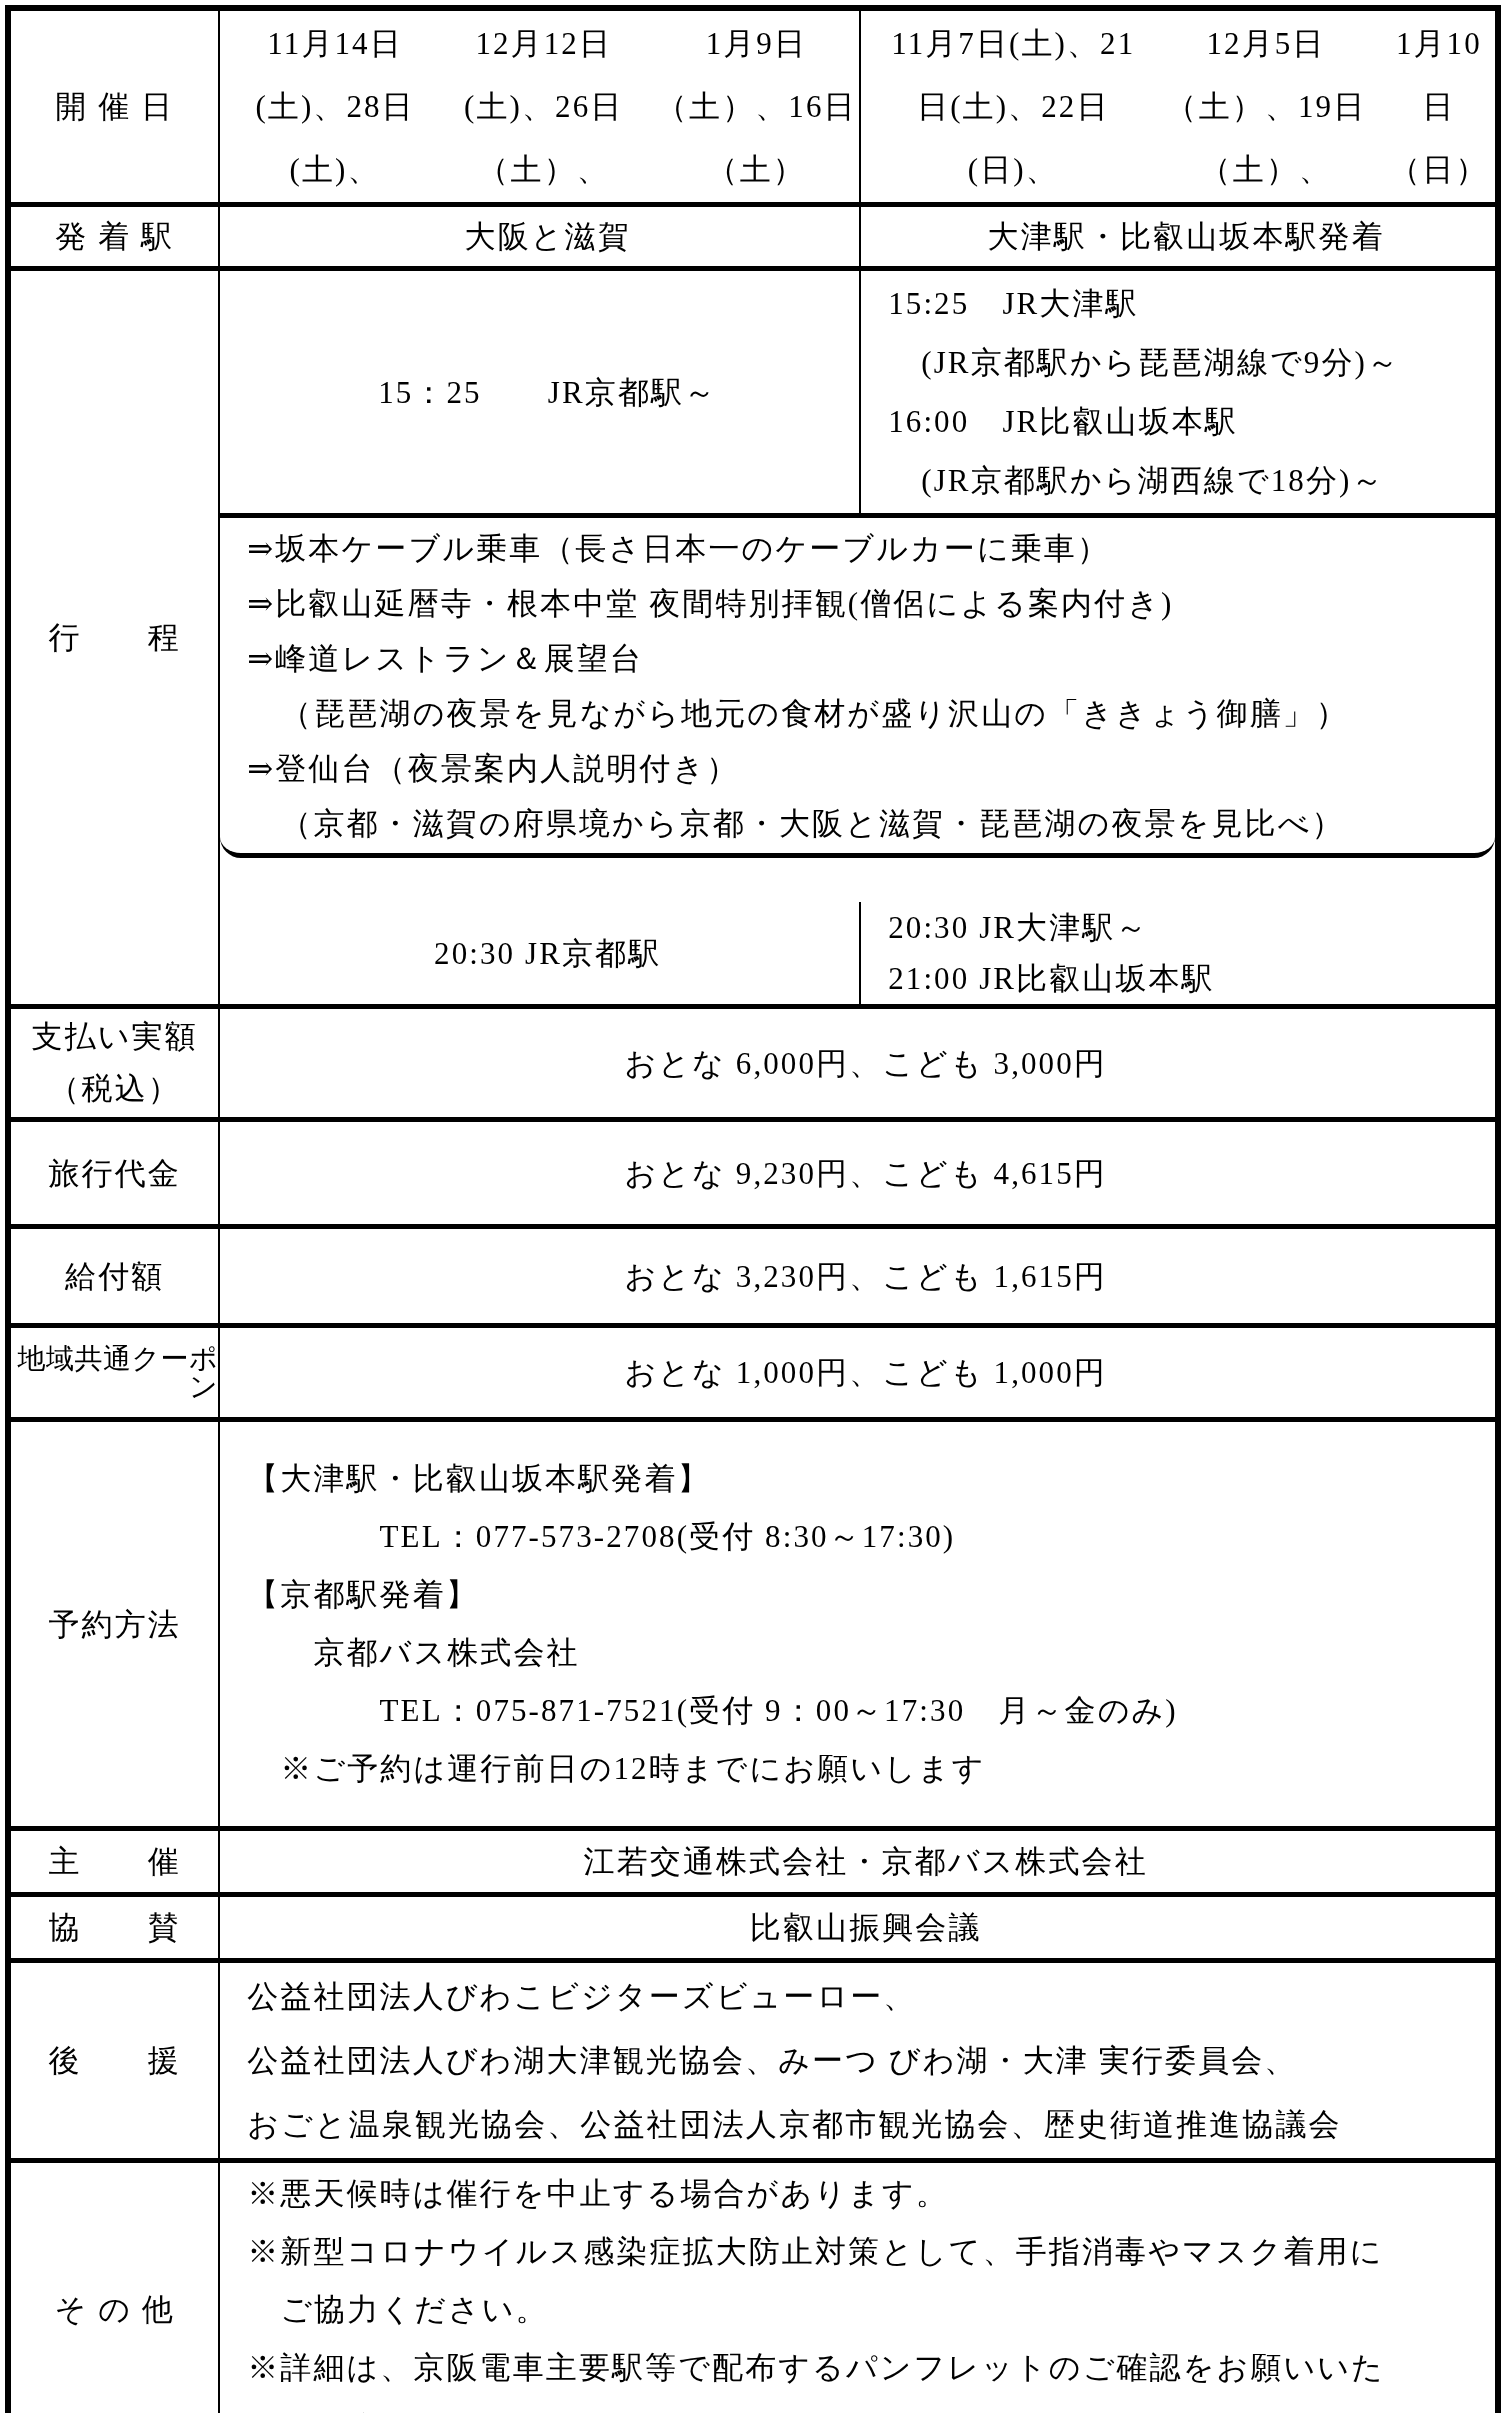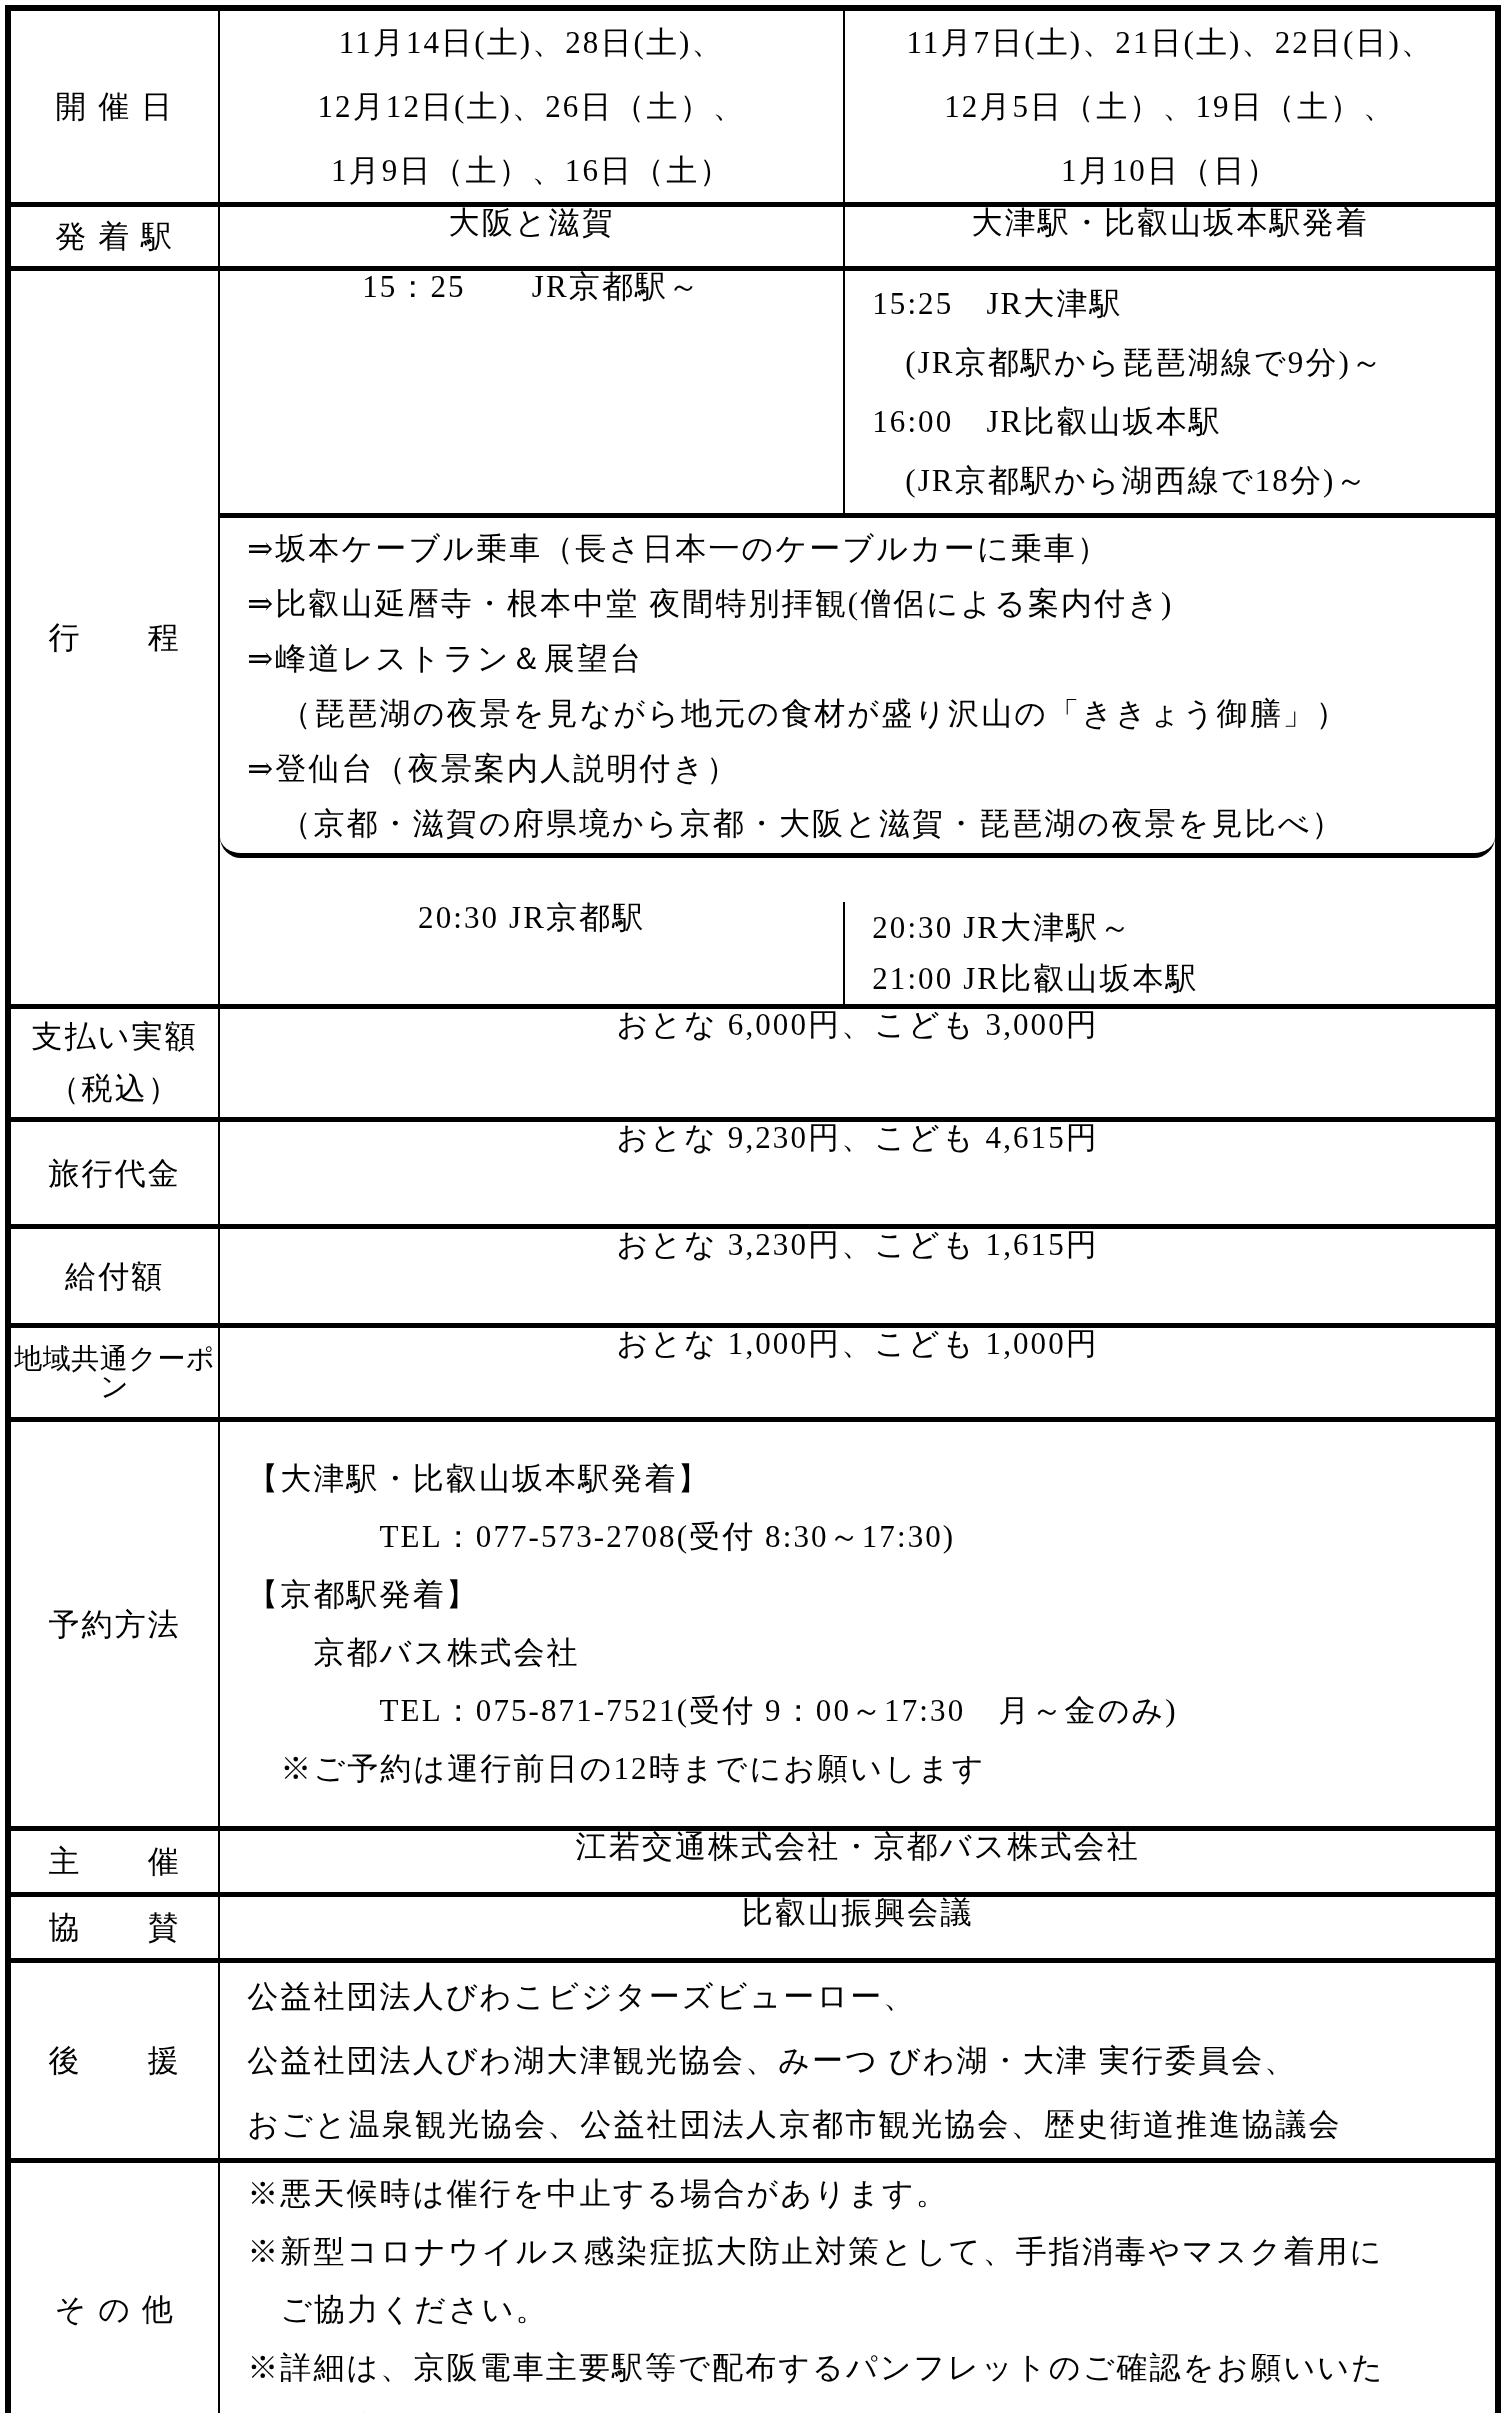--- a/index.html
+++ b/index.html
@@ -11,26 +11,26 @@
   .tbl{
     position:absolute;left:5.2px;top:5.2px;width:1484px;
     border:6.3px solid #000;background:#fff;
     display:flex;flex-direction:column;
   }
   .r{display:flex;border-bottom:5.2px solid #000;align-items:stretch;}
   .r:last-child{border-bottom:none;}
   .lab{
     width:207px;flex:0 0 207px;border-right:2.6px solid #000;
     display:flex;flex-direction:column;justify-content:center;align-items:center;
-    text-align:center;
+    text-align:right;
   }
   .c2{width:623px;flex:0 0 623px;border-right:2.6px solid #000;}
   .c3{flex:1 1 auto;}
   .cm{flex:1 1 auto;}
-  .cc{display:flex;flex-direction:column;justify-content:space-between;align-items:center;text-align:center;}
+  .cc{display:flex;flex-direction:row;justify-content:center;align-items:center;text-align:center;padding-left:16px;}
   .cl{display:flex;flex-direction:column;justify-content:center;padding-left:27px;padding-right:16px;}
   .kwrap{flex:1 1 auto;display:flex;flex-direction:column;}
   .sub{display:flex;border-bottom:5.2px solid #000;align-items:stretch;}
   .sub:last-child{border-bottom:none;margin-top:44px;}
 
   .h-dates{height:191px;}
   .h-sta{height:59px;}
   .h-subA{height:242px;}
   .h-subB{height:335px;border-radius:21px;}
   .h-subC{height:102px;}

